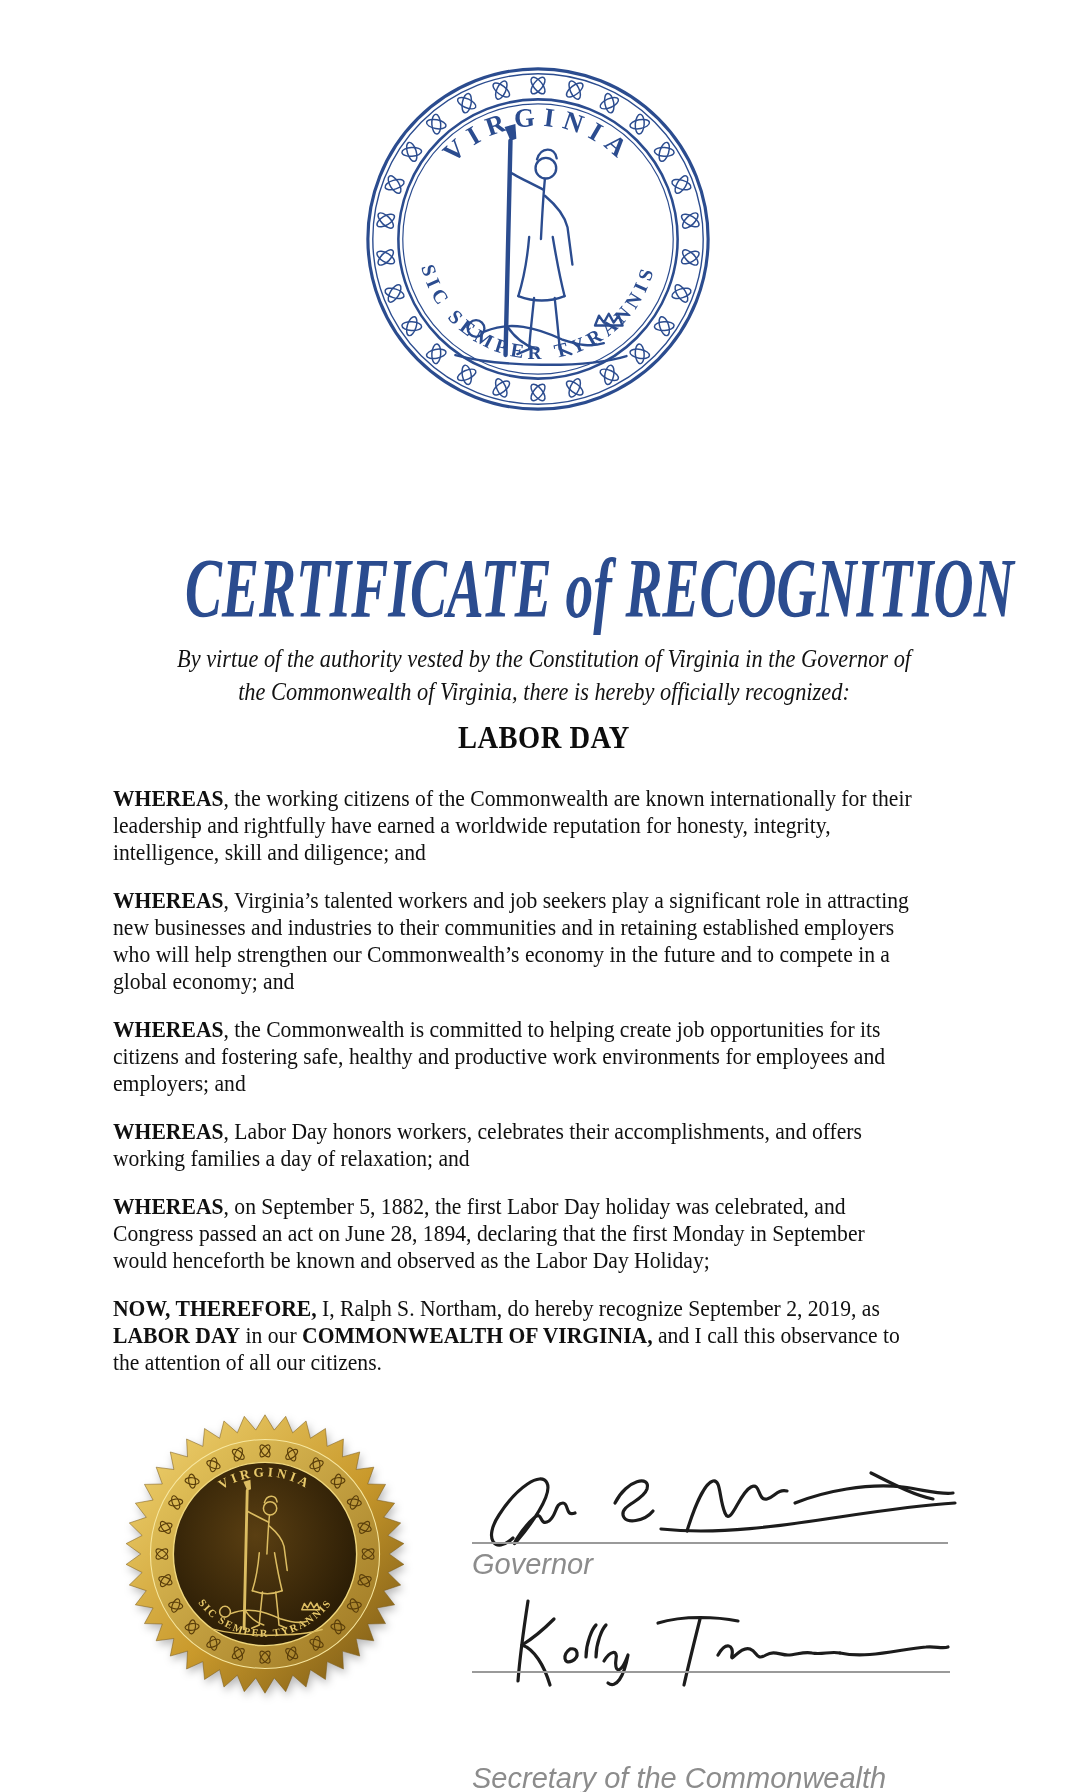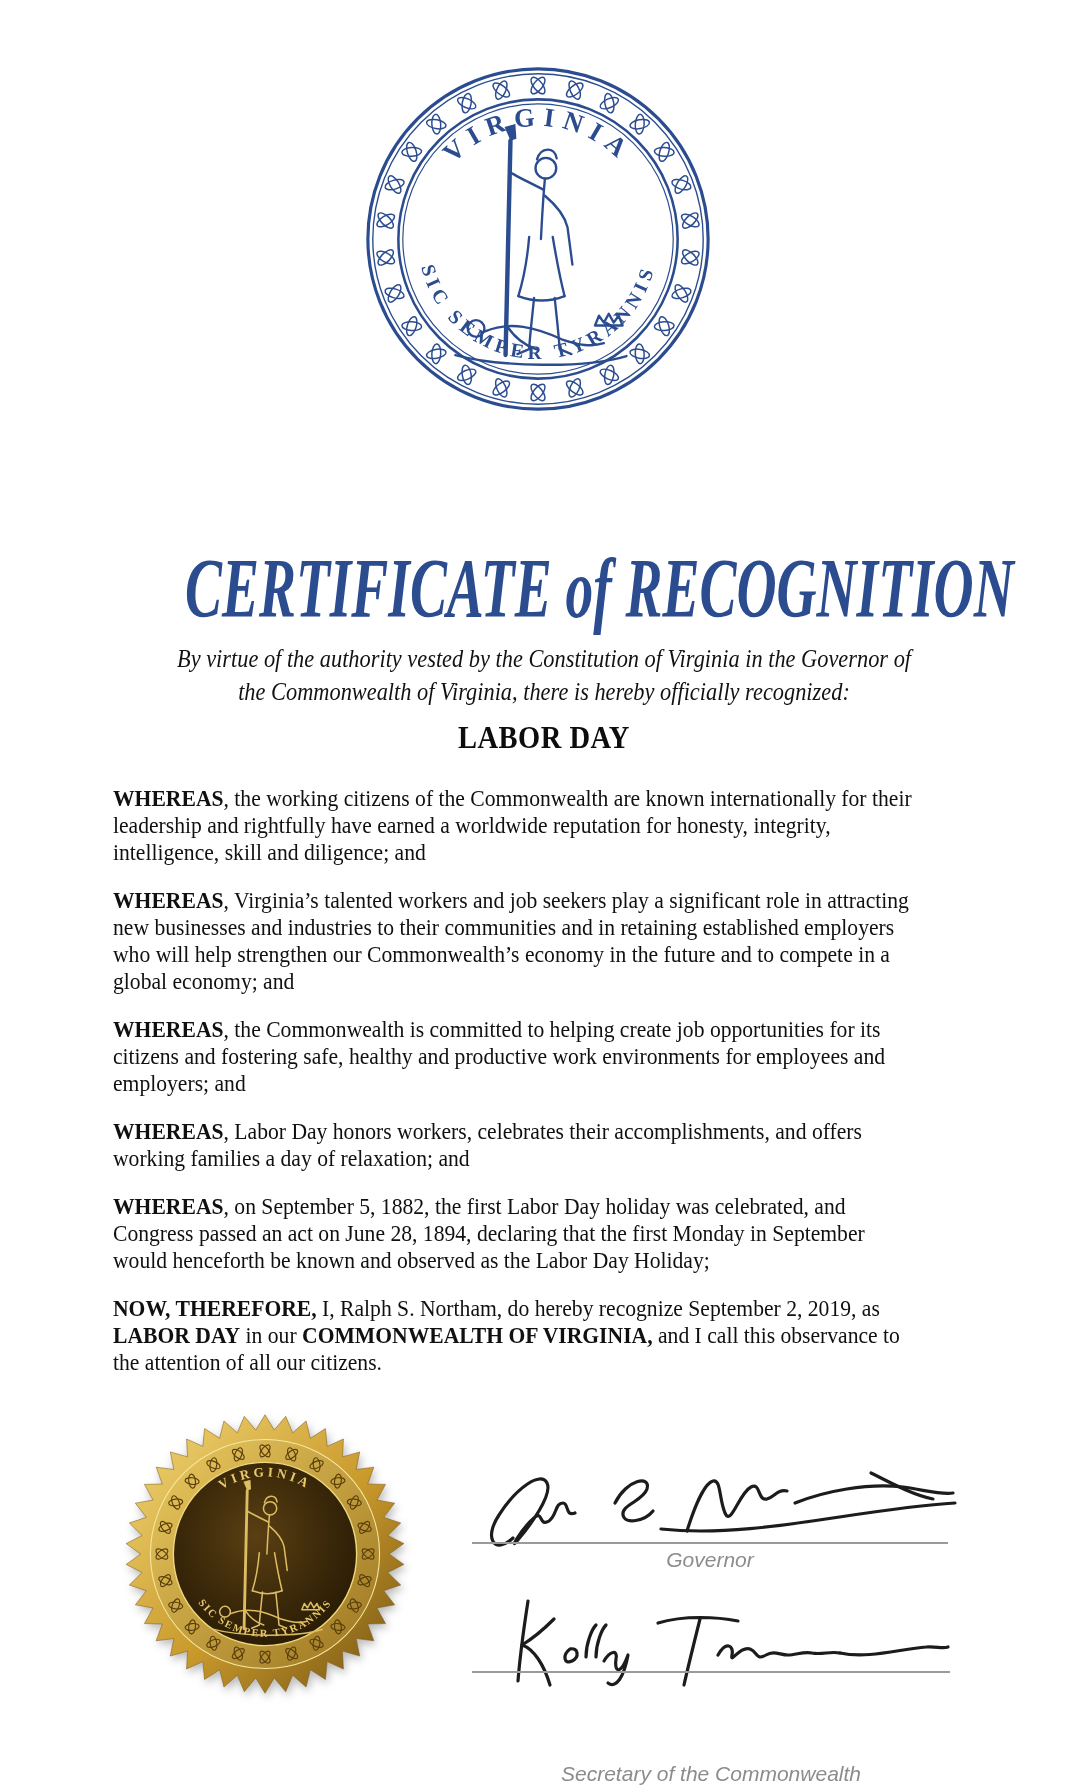--- a/index.html
+++ b/index.html
@@ -63,23 +63,23 @@
   .sig-svg{position:absolute;overflow:visible;}
   .sig-svg path{fill:none;stroke:#1c1c1c;stroke-width:3.2;stroke-linecap:round;stroke-linejoin:round;}
   .gov-sig{left:455px;top:1443px;width:520px;height:108px;}
   .sec-sig{left:470px;top:1593px;width:500px;height:92px;}
 
   .sig-line{position:absolute;height:2px;background:var(--line-gray);}
   .gov-line{left:472px;top:1542px;width:476px;}
   .sec-line{left:472px;top:1671px;width:478px;}
 
   .sig-label{
-    position:absolute;text-align:center;
+    position:absolute;text-align:left;
     font-family:"Liberation Sans",sans-serif;font-style:italic;
-    font-size:21px;color:var(--label-gray);
+    font-size:29px;color:var(--label-gray);
   }
   .gov-label{left:472px;top:1548px;width:476px;}
   .sec-label{left:472px;top:1752px;width:478px;margin-top:10px;}
 
   .defs-holder{position:absolute;width:0;height:0;overflow:hidden;}
 </style>
 </head>
 <body>
 
 <svg class="defs-holder" aria-hidden="true">

